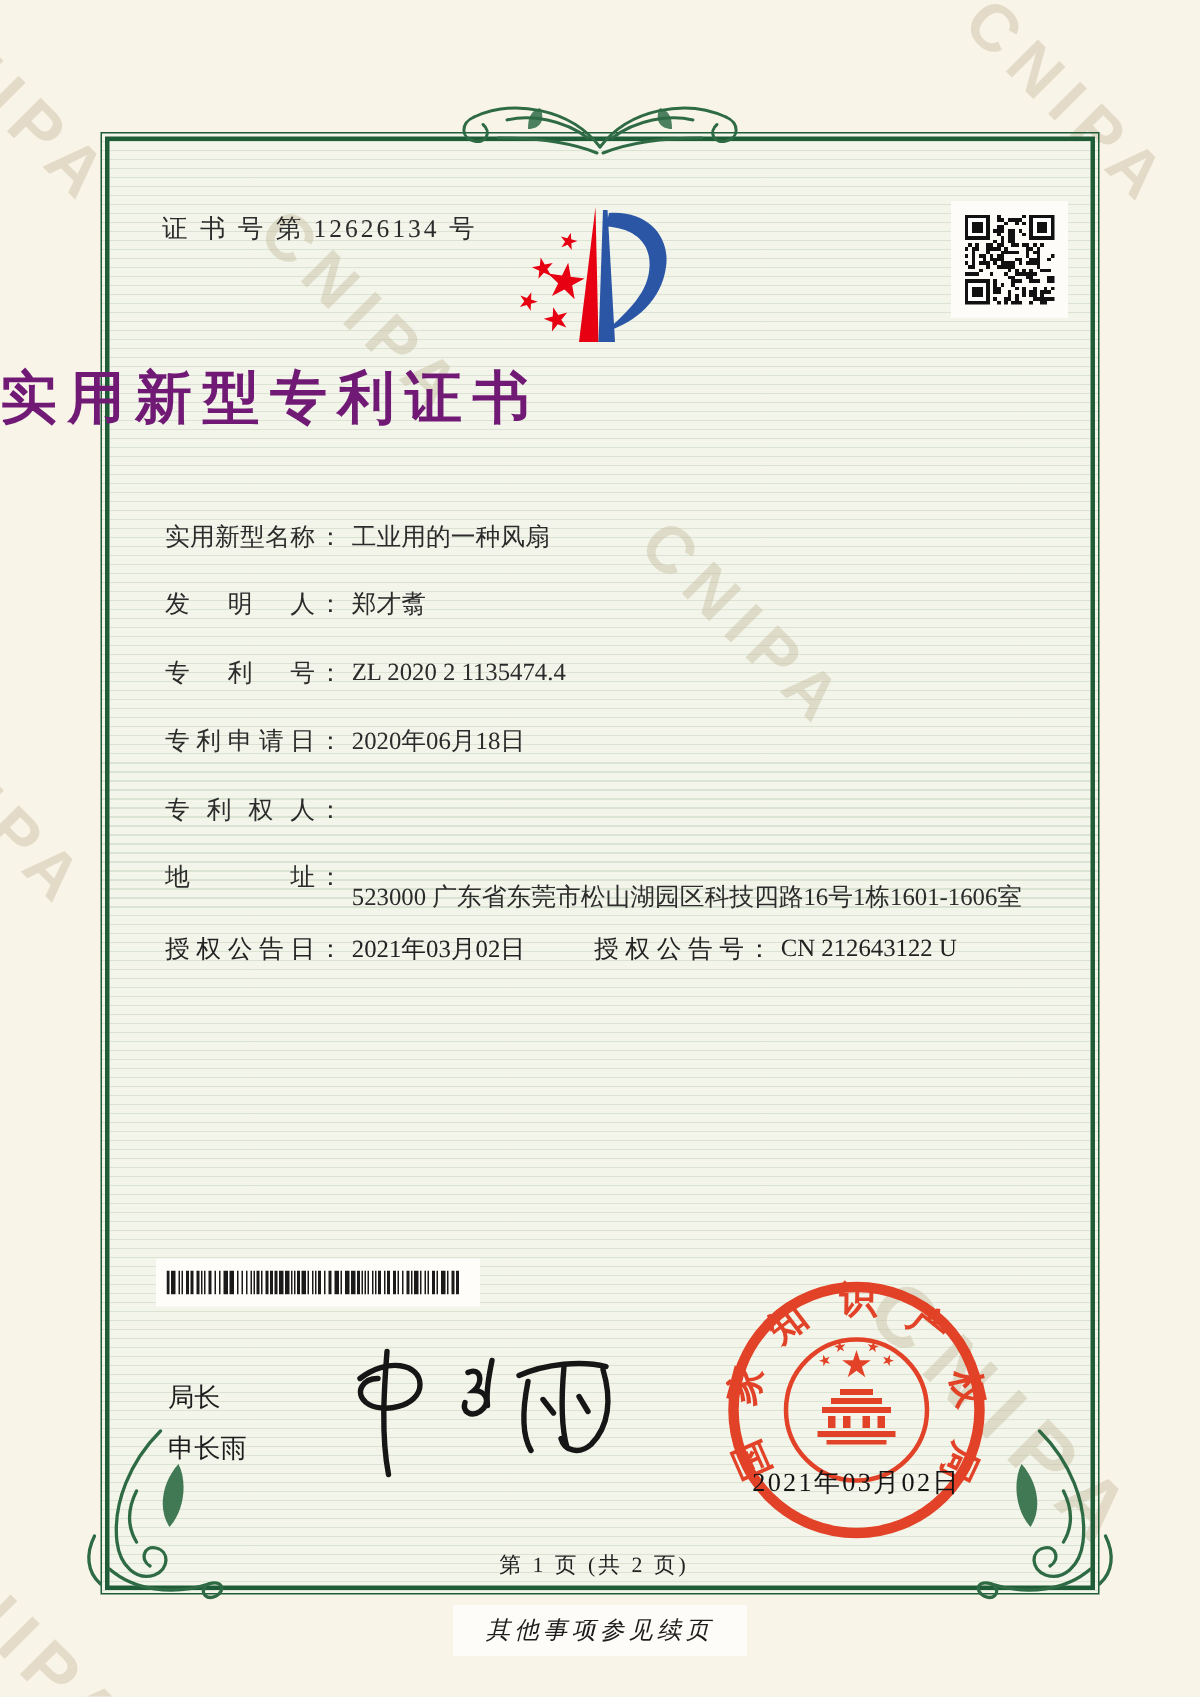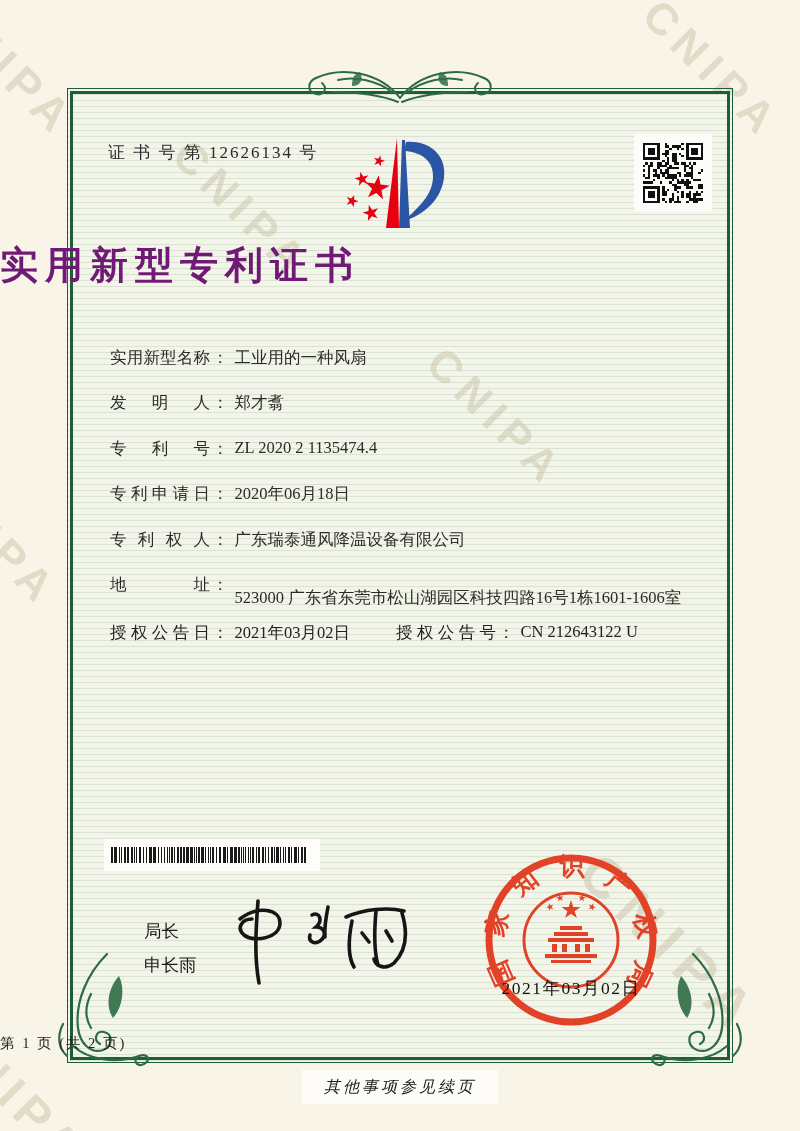--- a/index.html
+++ b/index.html
@@ -45,26 +45,26 @@
   .fvalue{margin-left:6px;}
   .addr-value{width:482px;word-break:break-all;line-height:24px;margin-top:12px;}
   .grant-row{left:110px;top:622px;font-size:16.5px;display:flex;}
   .grant-gap{width:46px;}
   .paras{left:108px;top:658px;width:586px;font-size:15.3px;line-height:28.6px;
     font-style:italic;color:#1d1d1d;letter-spacing:.2px;}
   .paras p{margin:0;text-indent:2em;}
   .barcode-patch{left:104px;top:839px;width:216px;height:32px;background:#fefdfa;}
   .barcode-svg{position:absolute;left:7px;top:8px;}
   .signer{left:112px;top:914px;font-family:"Liberation Sans","DejaVu Sans",sans-serif;
-    font-size:17.5px;color:#1c1c1c;line-height:34px;margin-left:32px;}
+    font-size:17.5px;color:#1c1c1c;line-height:34px;}
   .signature{left:228px;top:893px;}
   .seal{left:484px;top:853px;}
   .seal-date{left:484px;top:976px;width:174px;text-align:center;font-size:17.5px;
     letter-spacing:1.5px;color:#141414;z-index:6;}
-  .page-num{left:0;top:1034px;width:792px;font-size:14.5px;color:#222;letter-spacing:2px;}
+  .page-num{left:0;top:1034px;width:792px;text-align:center;font-size:14.5px;color:#222;letter-spacing:2px;}
   .footer-patch{left:302px;top:1070px;width:196px;height:34px;background:#fdfcf8;
     display:flex;align-items:center;justify-content:center;z-index:6;}
   .footer-note{font-size:16px;font-style:italic;letter-spacing:3px;color:#1d1d1d;}
   .hidden-defs{position:absolute;width:0;height:0;overflow:hidden;}
 </style>
 </head>
 <body>
 
 <svg class="hidden-defs" aria-hidden="true">
   <defs>
@@ -374,21 +374,20 @@
     <span class="fvalue">2020年06月18日</span>
   </div>
   <div class="content field-row" style="top:529px;">
     <span class="flabel">
         <span>专</span>
         <span>利</span>
         <span>权</span>
         <span>人</span>
       </span>
       <span class="fcolon">：</span>
-    <span class="fvalue">广东瑞泰通风降温设备有限公司</span>
   </div>
   <div class="content field-row" style="top:574px;">
     <span class="flabel">
         <span>地</span>
         <span>址</span>
       </span>
       <span class="fcolon">：</span>
     <span class="fvalue addr-value">523000 广东省东莞市松山湖园区科技四路16号1栋1601-1606室</span>
   </div>
 

